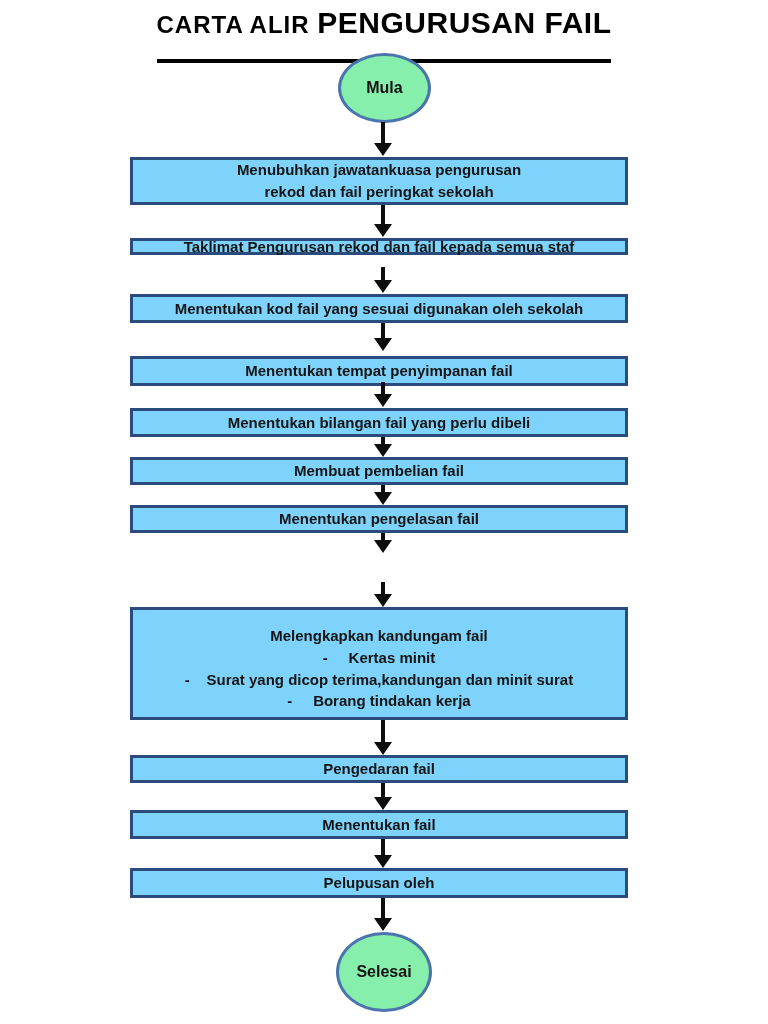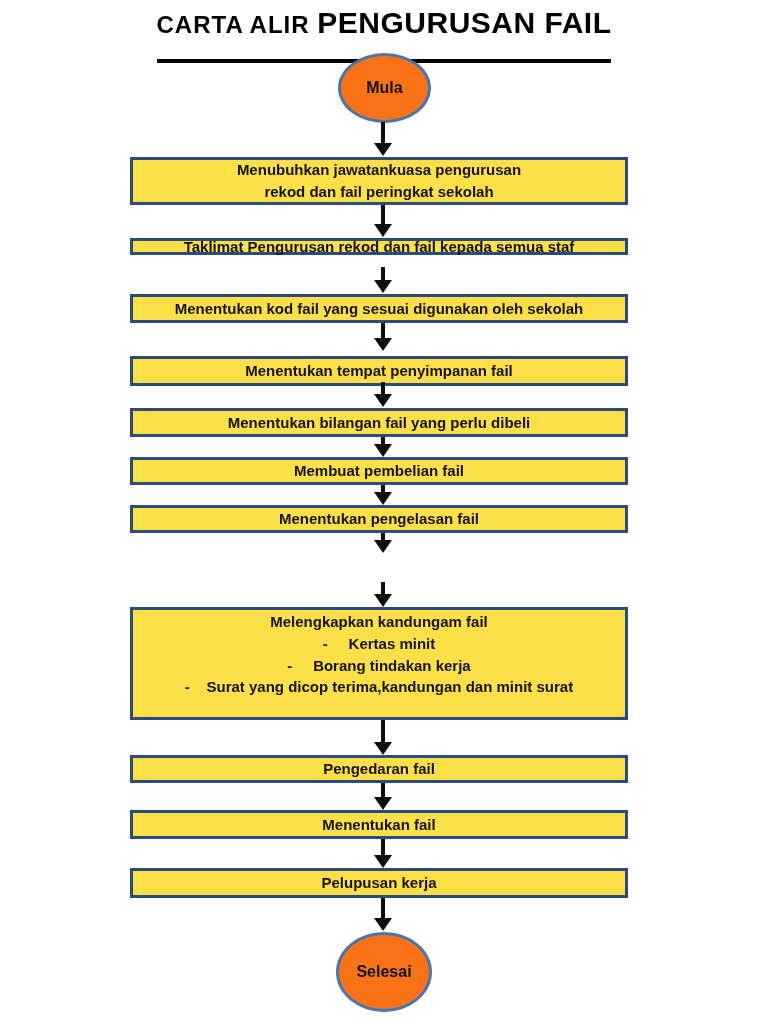--- a/index.html
+++ b/index.html
@@ -40,57 +40,57 @@
     font-size: 30px;
     font-weight: bold;
     color: #000000;
     letter-spacing: 0.5px;
   }
 
   
   .terminator {
     position: absolute;
     border-radius: 50%;
-    background: #f97316;
+    background: #86efac;
     border: 3px solid #4A74AD;
     box-sizing: border-box;
     display: flex;
     align-items: center;
     justify-content: center;
     font-weight: bold;
     font-size: 16px;
     color: #121212;
   }
   .term-start { left: 338px; top: 53px;  width: 93px; height: 70px; }
   .term-end   { left: 336px; top: 932px; width: 96px; height: 80px; }
 
   
   .fc-box {
     position: absolute;
     left: 130px;
     width: 498px;
-    background: #fde047;
+    background: #7dd3fc;
     border: 3px solid #2A4B7C;
     box-sizing: border-box;
     display: flex;
     flex-direction: column;
     align-items: center;
     justify-content: center;
     text-align: center;
     font-weight: bold;
     font-size: 15px;
     color: #141414;
   }
   .fc-box .line {
     white-space: pre;
     line-height: 1.45;
   }
   .fc-box.multiline {
     justify-content: flex-start;
-    padding-top: 1px;
+    padding-top: 15px;
   }
 
   
   .arrow {
     position: absolute;
     left: 383px;
     width: 18px;
     margin-left: -9px;
   }
   .arrow .stem {
@@ -200,22 +200,22 @@
 
 
   <div class="arrow" style="top:582px;height:25px;">
     <div class="stem"></div>
     <div class="head"></div>
   </div>
 
   <div class="fc-box multiline" style="top:607px;height:113px;">
     <span class="line">Melengkapkan kandungam fail</span>
     <span class="line">-     Kertas minit</span>
+    <span class="line">-    Surat yang dicop terima,kandungan dan minit surat</span>
     <span class="line">-     Borang tindakan kerja</span>
-    <span class="line">-    Surat yang dicop terima,kandungan dan minit surat</span>
   </div>
 
   <div class="arrow" style="top:720px;height:35px;">
     <div class="stem"></div>
     <div class="head"></div>
   </div>
 
   <div class="fc-box" style="top:755px;height:28px;">
     <span class="line">Pengedaran fail</span>
   </div>
@@ -228,21 +228,21 @@
   <div class="fc-box" style="top:810px;height:29px;">
     <span class="line">Menentukan fail</span>
   </div>
 
   <div class="arrow" style="top:839px;height:29px;">
     <div class="stem"></div>
     <div class="head"></div>
   </div>
 
   <div class="fc-box" style="top:868px;height:30px;">
-    <span class="line">Pelupusan kerja</span>
+    <span class="line">Pelupusan oleh</span>
   </div>
 
   <div class="arrow" style="top:898px;height:33px;">
     <div class="stem"></div>
     <div class="head"></div>
   </div>
 
   <div class="terminator term-end">
     <span>Selesai</span>
   </div>

